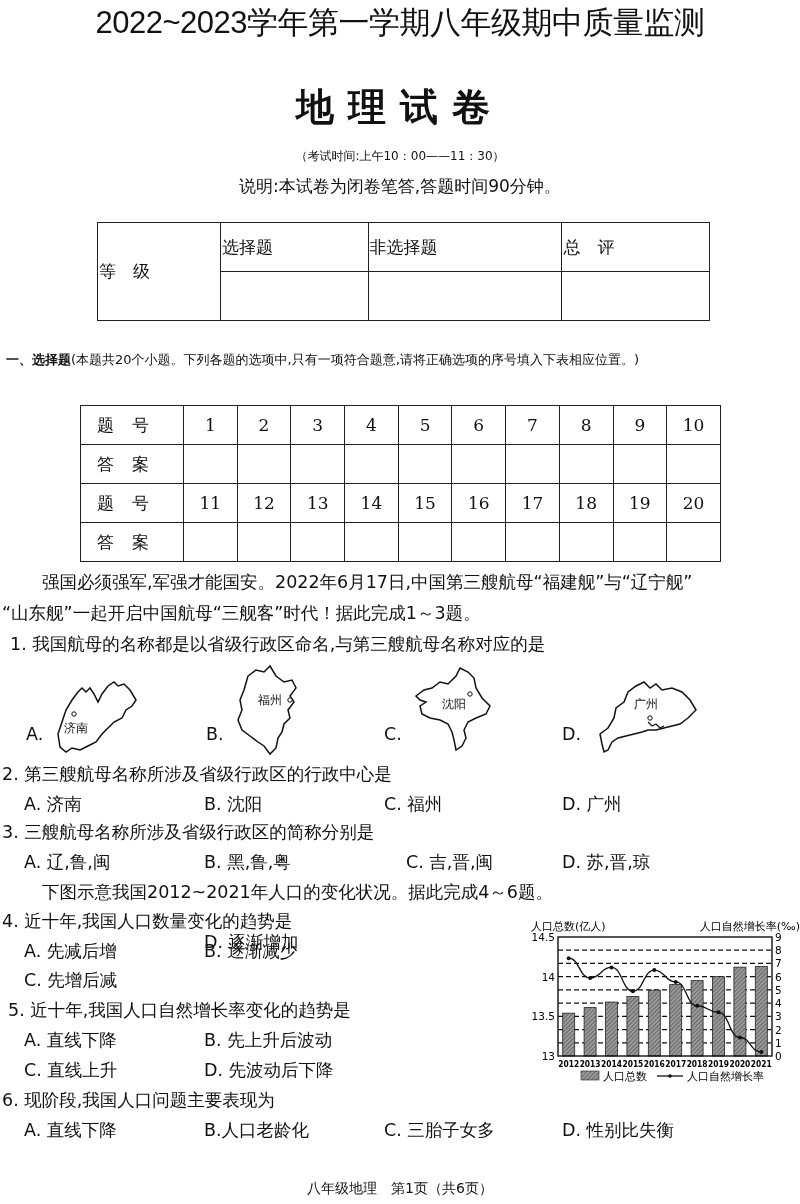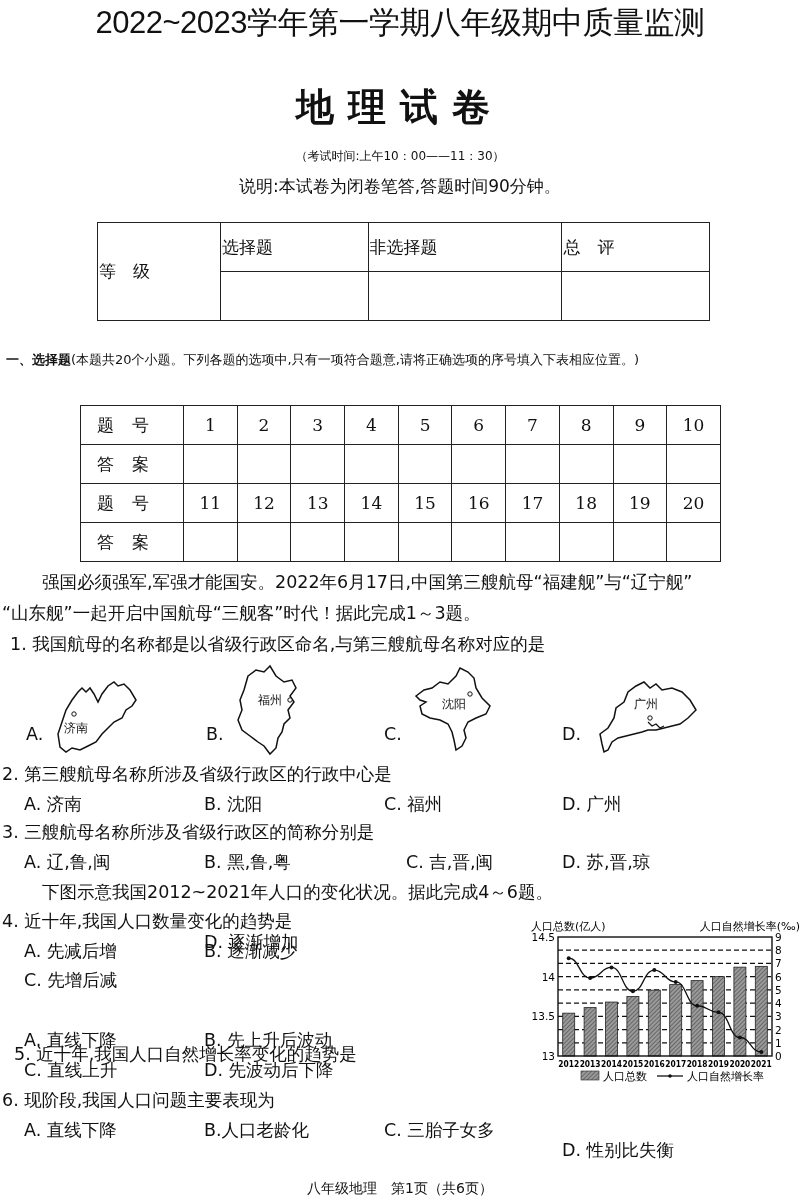--- a/index.html
+++ b/index.html
@@ -167,31 +167,31 @@
 <div class="abs opt" style="left:562px; top:850px;">D. 苏,晋,琼</div>
 
 <div class="abs txt" style="left:42px; top:880px;">下图示意我国2012~2021年人口的变化状况。据此完成4～6题。</div>
 
 <div class="abs txt" style="left:2px; top:909px;">4. 近十年,我国人口数量变化的趋势是</div>
 <div class="abs opt" style="left:24px; top:939px;">A. 先减后增</div>
 <div class="abs opt" style="left:204px; top:939px;text-align:center;">B. 逐渐减少</div>
 <div class="abs opt" style="left:24px; top:968px;">C. 先增后减</div>
 <div class="abs opt" style="left:204px; top:930px;">D. 逐渐增加</div>
 
-<div class="abs txt" style="left:14px; top:998px;margin-top:44px;">5. 近十年,我国人口自然增长率变化的趋势是</div>
+<div class="abs txt" style="left:8px; top:998px;">5. 近十年,我国人口自然增长率变化的趋势是</div>
 <div class="abs opt" style="left:24px; top:1028px;">A. 直线下降</div>
 <div class="abs opt" style="left:204px; top:1028px;">B. 先上升后波动</div>
 <div class="abs opt" style="left:24px; top:1058px;">C. 直线上升</div>
 <div class="abs opt" style="left:204px; top:1058px;">D. 先波动后下降</div>
 
 <div class="abs txt" style="left:2px; top:1088px;">6. 现阶段,我国人口问题主要表现为</div>
 <div class="abs opt" style="left:24px; top:1118px;">A. 直线下降</div>
 <div class="abs opt" style="left:204px; top:1118px;">B.人口老龄化</div>
 <div class="abs opt" style="left:384px; top:1118px;">C. 三胎子女多</div>
-<div class="abs opt" style="left:562px; top:1118px;margin-top:20px;">D. 性别比失衡</div>
+<div class="abs opt" style="left:562px; top:1118px;">D. 性别比失衡</div>
 
 <svg id="chart" class="abs" viewBox="0 0 277 180">
   <g id="chart-grid">
       <line x1="35" x2="249" y1="132.77777777777777" y2="132.77777777777777" stroke="#111" stroke-width="1.3" stroke-dasharray="5,3"></line>
       <line x1="35" x2="249" y1="119.55555555555556" y2="119.55555555555556" stroke="#111" stroke-width="1.3" stroke-dasharray="5,3"></line>
       <line x1="35" x2="249" y1="106.33333333333334" y2="106.33333333333334" stroke="#111" stroke-width="1.3" stroke-dasharray="5,3"></line>
       <line x1="35" x2="249" y1="93.11111111111111" y2="93.11111111111111" stroke="#111" stroke-width="1.3" stroke-dasharray="5,3"></line>
       <line x1="35" x2="249" y1="79.88888888888889" y2="79.88888888888889" stroke="#111" stroke-width="1.3" stroke-dasharray="5,3"></line>
       <line x1="35" x2="249" y1="66.66666666666667" y2="66.66666666666667" stroke="#111" stroke-width="1.3" stroke-dasharray="5,3"></line>
       <line x1="35" x2="249" y1="53.44444444444444" y2="53.44444444444444" stroke="#111" stroke-width="1.3" stroke-dasharray="5,3"></line>

